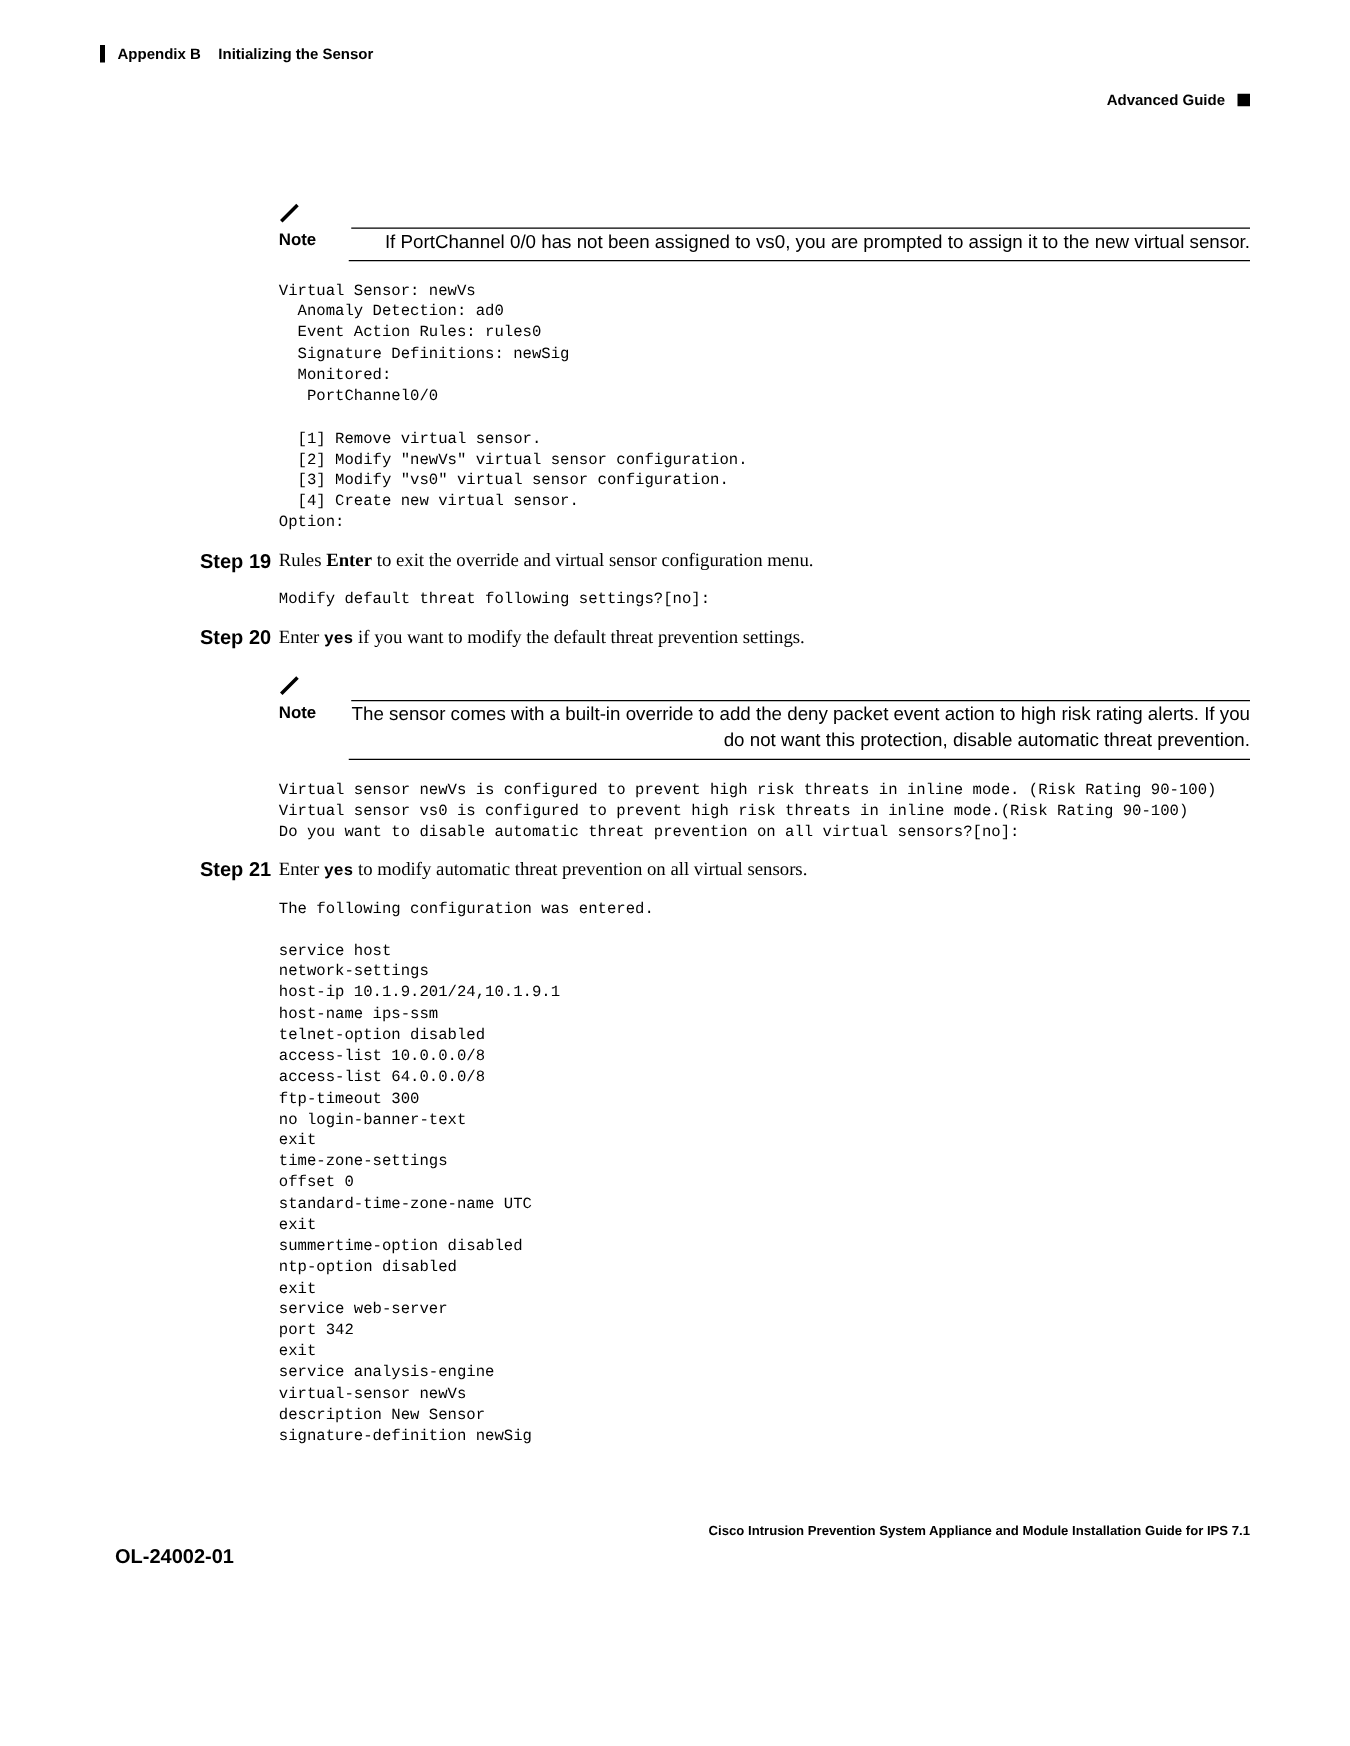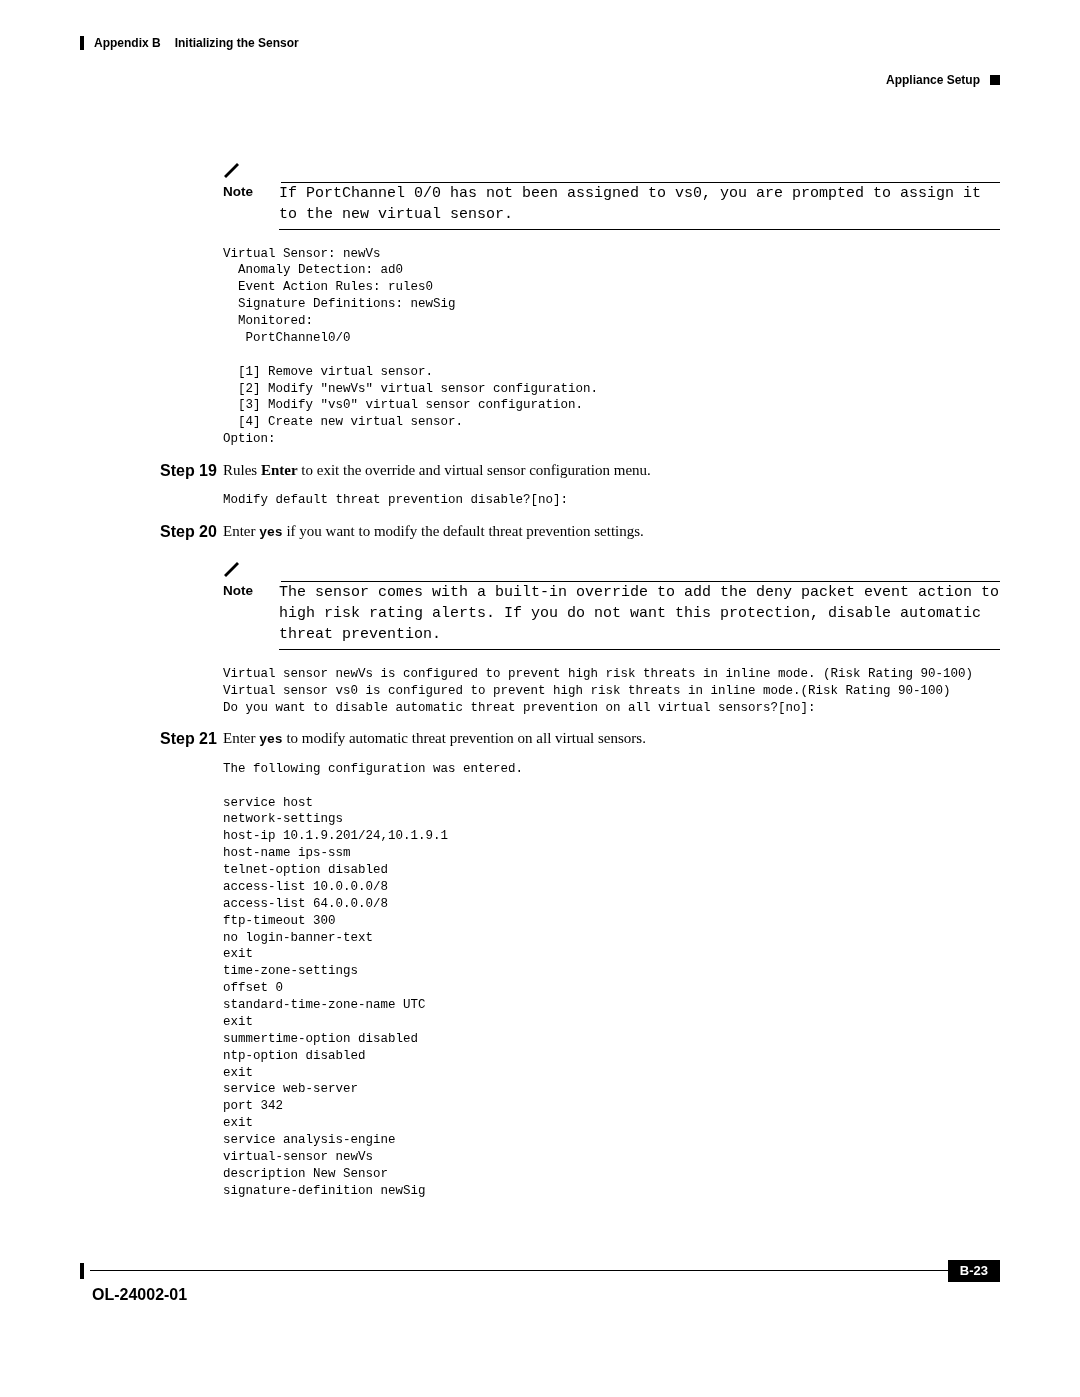--- a/index.html
+++ b/index.html
@@ -71,23 +71,24 @@
       display: flex;
       align-items: flex-start;
     }
     .note-label {
       font-family: Arial, Helvetica, sans-serif;
       font-weight: bold;
       min-width: 56px;
       font-size: 13.5px;
     }
     .note-text {
-      font-family: Liberation Mono, monospace;
+      font-family: Liberation Sans, sans-serif;
       font-size: 15px;
       flex: 1;
+      text-align: right;
     }
     .note-bottom-rule {
       border-bottom: 1px solid #000;
       margin-left: 56px;
       height: 1px;
       margin-top: 4px;
     }
     .code {
       font-family: 'Courier New', Courier, monospace;
       font-size: 12.5px;
@@ -162,21 +163,21 @@
 <body>
 
 <div class="header">
   <div class="header-left">
     <div class="tick"></div>
     <b>Appendix B</b>
     <b>Initializing the Sensor</b>
   </div>
 </div>
 <div class="header-right" style="justify-content:flex-end;display:flex;">
-  <span>Appliance Setup</span>
+  <span>Advanced Guide</span>
   <div class="sq"></div>
 </div>
 
 <div class="content">
 
   <div class="note-block">
     <div class="note-top-line">
       <svg class="pen-icon" width="20" height="20" viewBox="0 0 20 20">
           <path d="M3 17 L14 6 L16 8 L5 19 Z M14 6 L16 4 L18 6 L16 8 Z" fill="#000"></path>
         </svg>
@@ -199,21 +200,21 @@
   [1] Remove virtual sensor.
   [2] Modify "newVs" virtual sensor configuration.
   [3] Modify "vs0" virtual sensor configuration.
   [4] Create new virtual sensor.
 Option:</div>
 
   <div class="step">
     <div class="step-label">Step 19</div>
     <div class="step-text"><span>Rules </span><b>Enter</b><span> to exit the override and virtual sensor configuration menu.</span></div>
   </div>
-  <div class="code">Modify default threat prevention disable?[no]:</div>
+  <div class="code">Modify default threat following settings?[no]:</div>
 
   <div class="step">
     <div class="step-label">Step 20</div>
     <div class="step-text"><span>Enter </span><code>yes</code><span> if you want to modify the default threat prevention settings.</span></div>
   </div>
 
   <div class="note-block">
     <div class="note-top-line">
       <svg class="pen-icon" width="20" height="20" viewBox="0 0 20 20">
           <path d="M3 17 L14 6 L16 8 L5 19 Z M14 6 L16 4 L18 6 L16 8 Z" fill="#000"></path>
@@ -259,19 +260,15 @@
 port 342
 exit
 service analysis-engine
 virtual-sensor newVs
 description New Sensor
 signature-definition newSig</div>
 
 </div>
 
 <div class="footer">
-  <div class="footer-bar">
-    <div class="footer-tick"></div>
-    <div class="footer-line"></div>
-    <div class="footer-page">B-23</div>
-  </div>
+  <div class="footer-top">Cisco Intrusion Prevention System Appliance and Module Installation Guide for IPS 7.1</div>
   <div class="footer-bottom">OL-24002-01</div>
 </div>
 
 </body></html>

